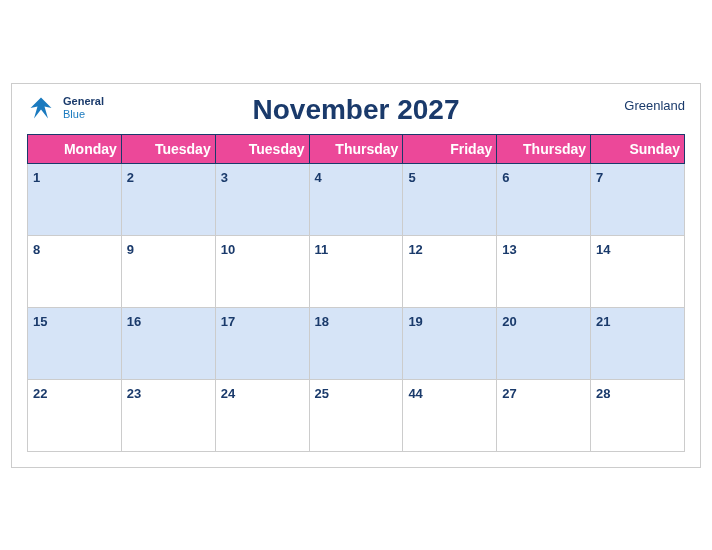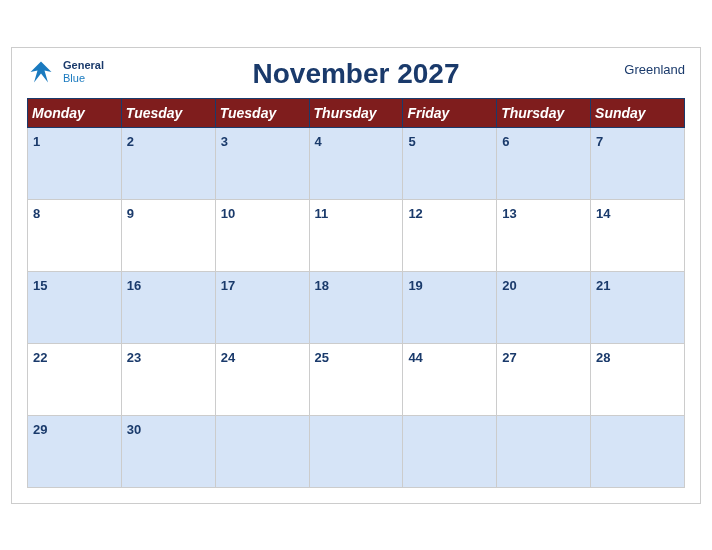--- a/index.html
+++ b/index.html
@@ -61,27 +61,26 @@
       top: 4px;
       font-size: 13px;
       color: #1a3a6b;
       text-align: right;
     }
     .calendar-table {
       width: 100%;
       border-collapse: collapse;
     }
     .calendar-table thead tr th {
-      background-color: #7f1d1d;
+      background-color: #ec4899;
       color: #fff;
-      text-align: left;
+      text-align: right;
       padding: 6px 4px;
       font-size: 14px;
       border: 1px solid #1a3a6b;
-      font-style: italic;
     }
     .calendar-table tbody tr td {
       border: 1px solid #ccc;
       vertical-align: top;
       padding: 4px 5px;
       height: 72px;
       width: calc(100% / 7);
     }
     .calendar-table tbody tr:nth-child(odd) td {
       background-color: #d6e4f7;
@@ -155,24 +154,15 @@
         </tr>
         <tr>
           <td><span class="day-num">22</span></td>
           <td><span class="day-num">23</span></td>
           <td><span class="day-num">24</span></td>
           <td><span class="day-num">25</span></td>
           <td><span class="day-num">44</span></td>
           <td><span class="day-num">27</span></td>
           <td><span class="day-num">28</span></td>
         </tr>
-        <tr>
-          <td><span class="day-num">29</span></td>
-          <td><span class="day-num">30</span></td>
-          <td></td>
-          <td></td>
-          <td></td>
-          <td></td>
-          <td></td>
-        </tr>
       </tbody>
   </table>
 </div>
 
 </body></html>

